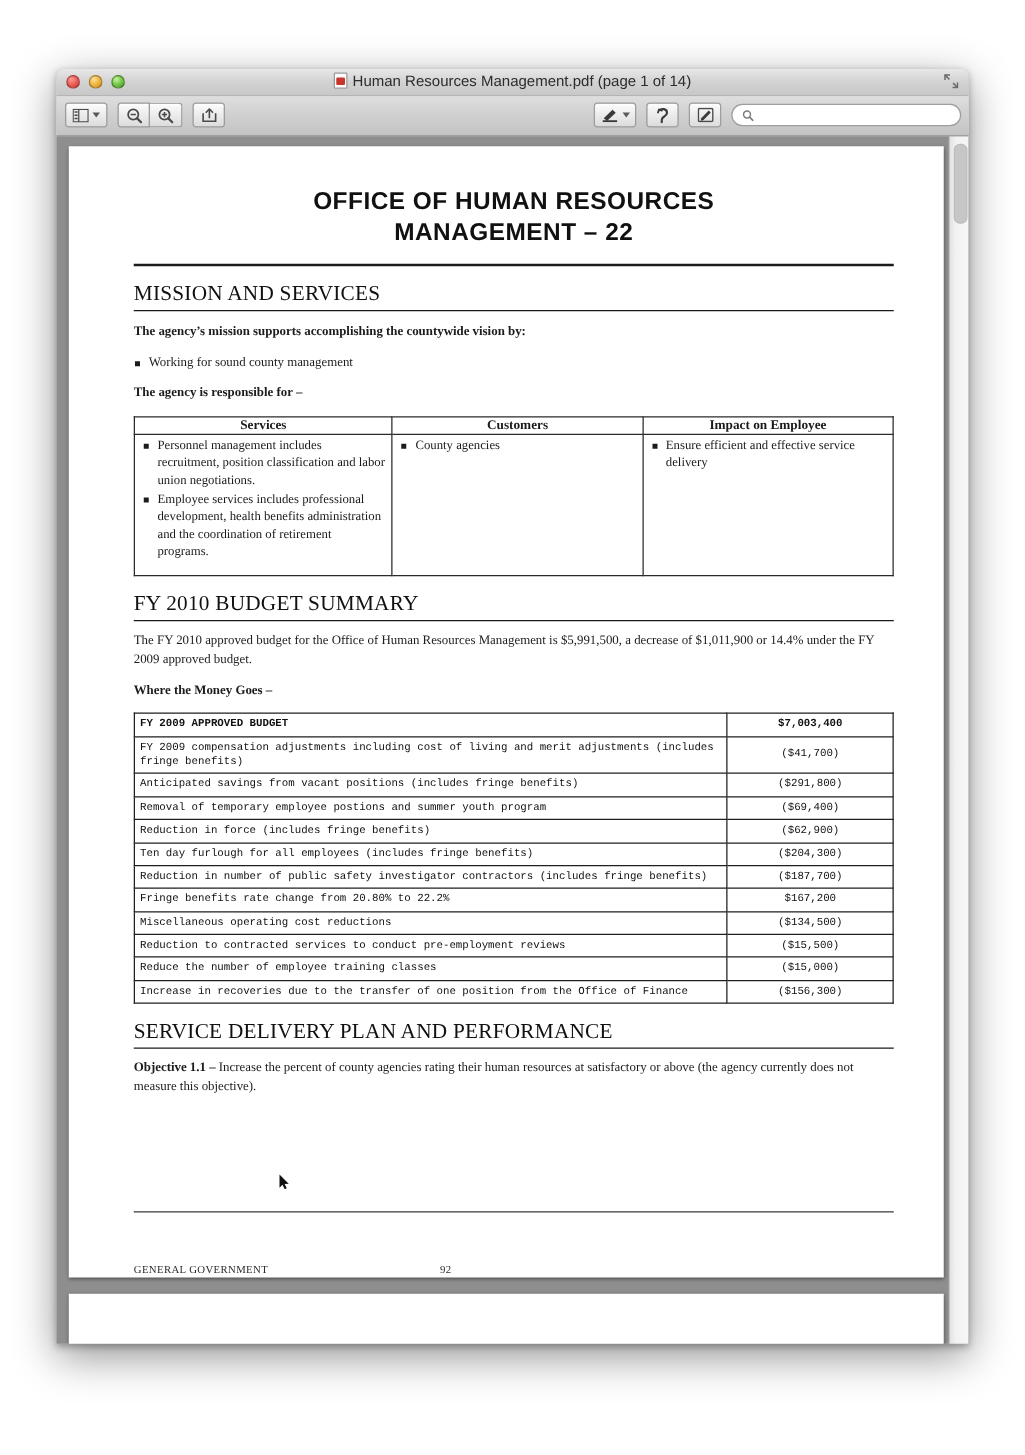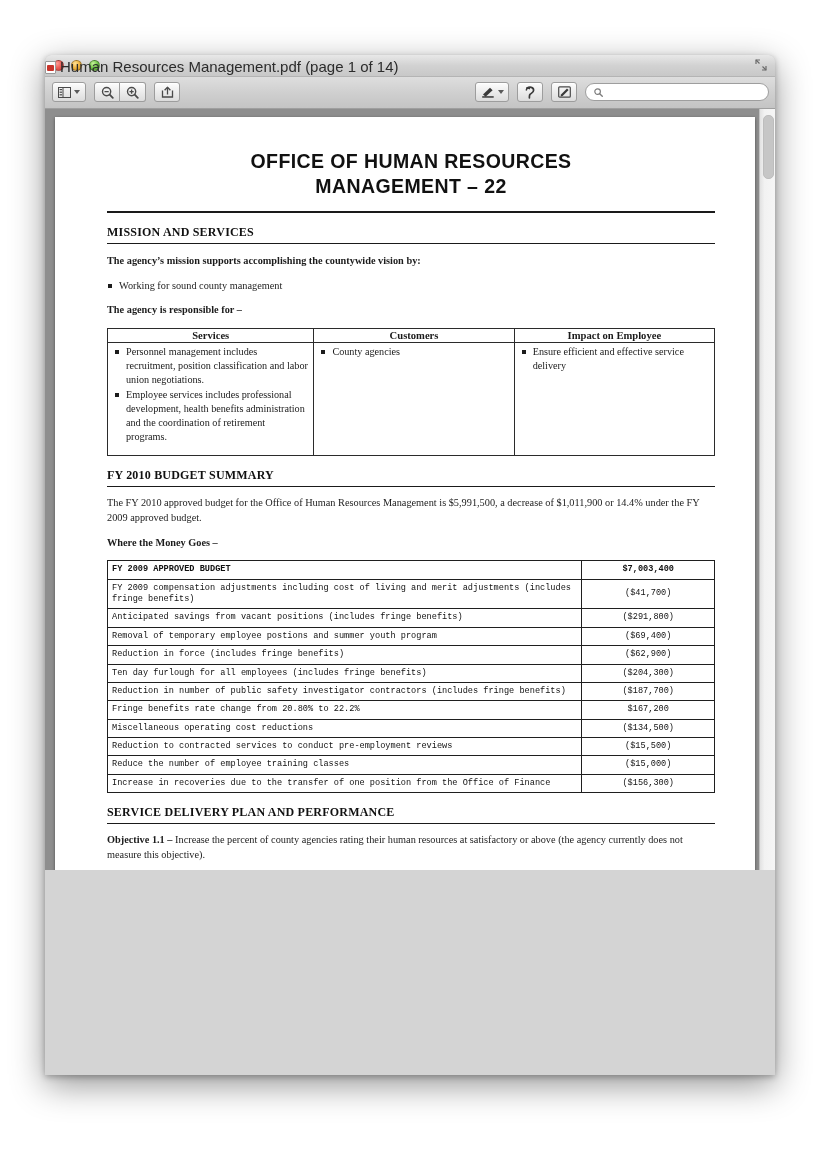--- a/index.html
+++ b/index.html
@@ -41,21 +41,22 @@
     border: 1px solid rgba(0,0,0,0.28);
     box-sizing: border-box;
   }
   .light.red    { background: radial-gradient(circle at 35% 28%, #ff9a94 0%, #ec5f58 48%, #c13a32 100%); }
   .light.yellow { background: radial-gradient(circle at 35% 28%, #ffe196 0%, #f0b542 48%, #c98d20 100%); }
   .light.green  { background: radial-gradient(circle at 35% 28%, #c9f49c 0%, #75c74a 48%, #45962a 100%); }
 
   .title-text {
     position: absolute;
     left: 0; right: 0; top: 3px;
-    font-size: 15px;
+    text-align: center;
+    font-size: 12px;
     color: #2c2c2c;
     white-space: nowrap;
   }
   .pdf-badge {
     display: inline-block;
     width: 9px; height: 11px;
     vertical-align: -2px;
     margin-right: 4px;
     background: #fdfdfd;
     border: 1px solid #9a9a9a;
@@ -125,21 +126,21 @@
   .searchbox svg { flex: none; color: #7c7c7c; }
   .searchbox input {
     border: none; outline: none; background: transparent;
     font-family: "Liberation Sans", sans-serif;
     font-size: 10px; color: #333; width: 100%; margin-left: 4px;
   }
 
   
   .content {
     position: relative;
-    height: 761px;
+    height: 967px;
     background: #8e8e8e;
     overflow: hidden;
   }
   .pages {
     position: absolute;
     left: 10px; top: 8px;
     width: 700px;
   }
   .page {
     background: #ffffff;
@@ -167,22 +168,22 @@
     letter-spacing: 0.4px;
     line-height: 1.28;
     color: #111;
     margin-bottom: 12px;
   }
   .rule-thick { border: none; border-top: 2.4px solid #1a1a1a; margin: 0; }
   .rule-thin  { border: none; border-top: 1.1px solid #1a1a1a; margin: 0; }
 
   h2.sec {
     font-family: "Liberation Serif", serif;
-    font-weight: bold;
-    font-size: 12px;
+    font-weight: normal;
+    font-size: 17px;
     margin: 12px 0 3px 0;
     letter-spacing: 0.2px;
     color: #111;
   }
   .serif {
     font-family: "Liberation Serif", serif;
     font-size: 10.3px;
     line-height: 1.42;
     color: #1c1c1c;
   }

